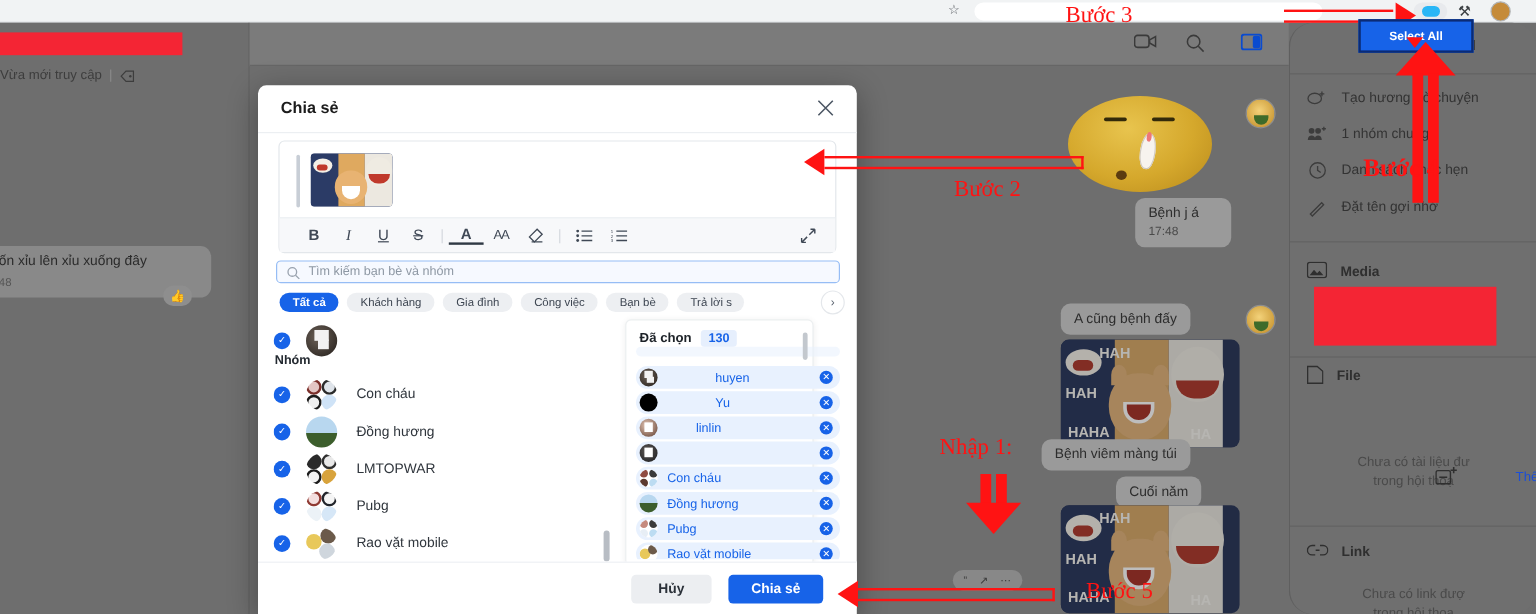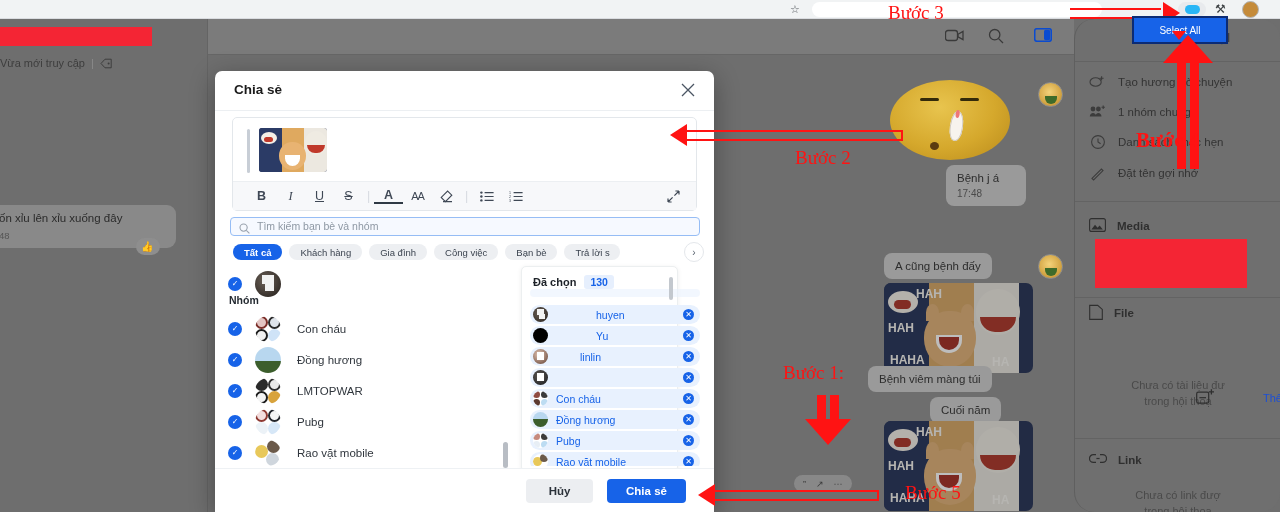--- a/index.html
+++ b/index.html
@@ -240,21 +240,21 @@
       border-left:23px solid transparent; border-right:23px solid transparent; border-top:26px solid #ff1313;}
 
   .arrow-up-big { position:absolute; }
   .arrow-up-big .shaft { position:absolute; left:14px; top:26px; width:22px; height:108px;
       border-left:9px solid #ff1313; border-right:9px solid #ff1313; }
   .arrow-up-big .head { position:absolute; left:0; top:0; width:0;height:0;
       border-left:25px solid transparent; border-right:25px solid transparent; border-bottom:28px solid #ff1313;}
 
   #select-all-btn {
     position:absolute; left:1132px; top:16px; width:96px; height:28px;
-    background:#1763e8; border:2px solid #0b2b75; color:#fff; font-size:10px; font-weight:normal;
+    background:#1763e8; border:2px solid #0b2b75; color:#fff; font-size:10px; font-weight:bold;
     display:flex;align-items:center;justify-content:center; cursor:pointer;
   }
   .sa-caret { position:absolute; left:1172px; top:31px; width:0;height:0;
      border-left:7px solid transparent; border-right:7px solid transparent; border-top:9px solid #ff1313;}
 </style>
 </head>
 <body>
 
 <div id="browser-bar">
   <span class="star-icon">☆</span>
@@ -717,21 +717,21 @@
   <div class="shaft"></div>
 </div>
 <div class="anno anno-label" style="left:1136px; top:128px; font-size:21px; font-weight:bold;">Bước 4</div>
 
 <div class="arrow-h left" style="left:672px; top:130px; width:232px;">
   <div class="head"></div>
   <div class="shaft cap-r" style="left:15px; width:216px;"></div>
 </div>
 <div class="anno anno-label" style="left:795px; top:147px; font-size:19px;">Bước 2</div>
 
-<div class="anno anno-label" style="left:783px; top:362px; font-size:19px;">Bước 1:</div>
+<div class="anno anno-label" style="left:783px; top:362px; font-size:19px;">Nhập 1:</div>
 <div class="arrow-down" style="left:805px; top:395px; width:46px; height:50px;">
   <div class="shaft" style="height:26px; border-left:9px solid #ff1313; border-right:9px solid #ff1313; width:22px;"></div>
   <div class="head" style="top:24px;"></div>
 </div>
 
 <div class="arrow-h left" style="left:700px; top:490px; width:180px;">
   <div class="head"></div>
   <div class="shaft cap-r" style="left:15px; width:164px;"></div>
 </div>
 <div class="anno anno-label" style="left:905px; top:482px; font-size:19px;">Bước 5</div>

